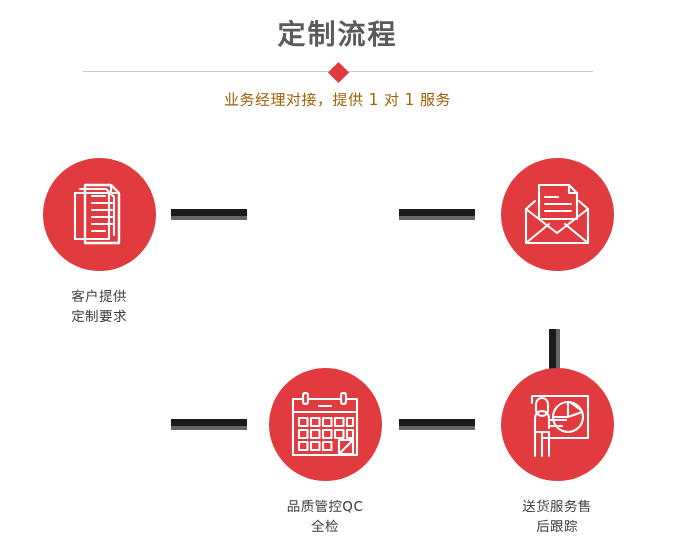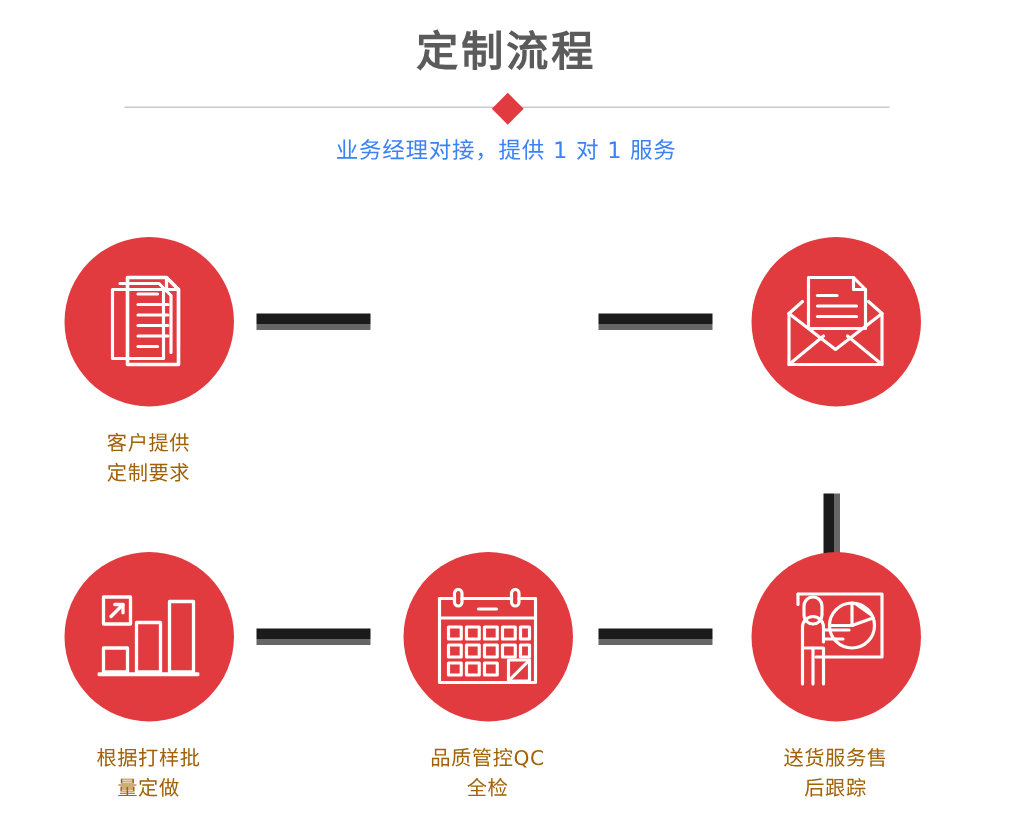--- a/index.html
+++ b/index.html
@@ -70,21 +70,21 @@
     background: #e23b3f;
     transform: rotate(45deg);
   }
   .page-subtitle {
     position: absolute;
     left: 0;
     top: 89px;
     width: 675px;
     text-align: center;
     font-size: 15px;
-    color: #3b82f6;
+    color: #a16207;
     line-height: 22px;
     letter-spacing: 0.5px;
   }
 
   
   .flow {
     position: absolute;
     left: 0;
     top: 130px;
     width: 675px;
@@ -116,21 +116,21 @@
     left: 50%;
     top: 50%;
     transform: translate(-50%, -50%);
     display: block;
   }
 
   .node-label {
     margin-top: 15px;
     font-size: 13.5px;
     line-height: 20px;
-    color: #a16207;
+    color: #404040;
     white-space: pre-line;
     letter-spacing: 0.4px;
   }
 
   
   .conn-h {
     position: absolute;
     width: 76px;
     height: 11px;
   }
@@ -261,40 +261,20 @@
             <path d="M4 26 L13 18"></path>
 
             <path d="M4 26 L35 50 L66 26"></path>
             <path d="M4 60 L27 41"></path>
             <path d="M66 60 L43 41"></path>
           </g>
         </svg>
       </div>
     </div>
 
-    <div class="node node-r2 node-c1">
-      <div class="circle">
-        <svg width="68" height="62" viewBox="0 0 68 62">
-          <g fill="none" stroke="#ffffff" stroke-width="2.2" stroke-linejoin="round" stroke-linecap="round">
-
-            <rect x="4" y="4" width="18" height="18"></rect>
-            <path d="M9 17 L17 9"></path>
-            <path d="M11.5 9 H17 V14.5"></path>
-
-            <rect x="4" y="38" width="16" height="16"></rect>
-            <rect x="26" y="21" width="16" height="33"></rect>
-            <rect x="48" y="7" width="16" height="47"></rect>
-
-            <line x1="1" y1="55.5" x2="67" y2="55.5" stroke-width="2.6"></line>
-          </g>
-        </svg>
-      </div>
-      <div class="node-label">根据打样批
-量定做</div>
-    </div>
 
     <div class="node node-r2 node-c3">
       <div class="circle">
         <svg width="70" height="66" viewBox="0 0 70 66">
           <g fill="none" stroke="#ffffff" stroke-width="2.1" stroke-linejoin="round" stroke-linecap="round">
 
             <path d="M10 4 H66 V46 H22"></path>
             <path d="M10 4 V11"></path>
 
             <circle cx="46" cy="25" r="15"></circle>

